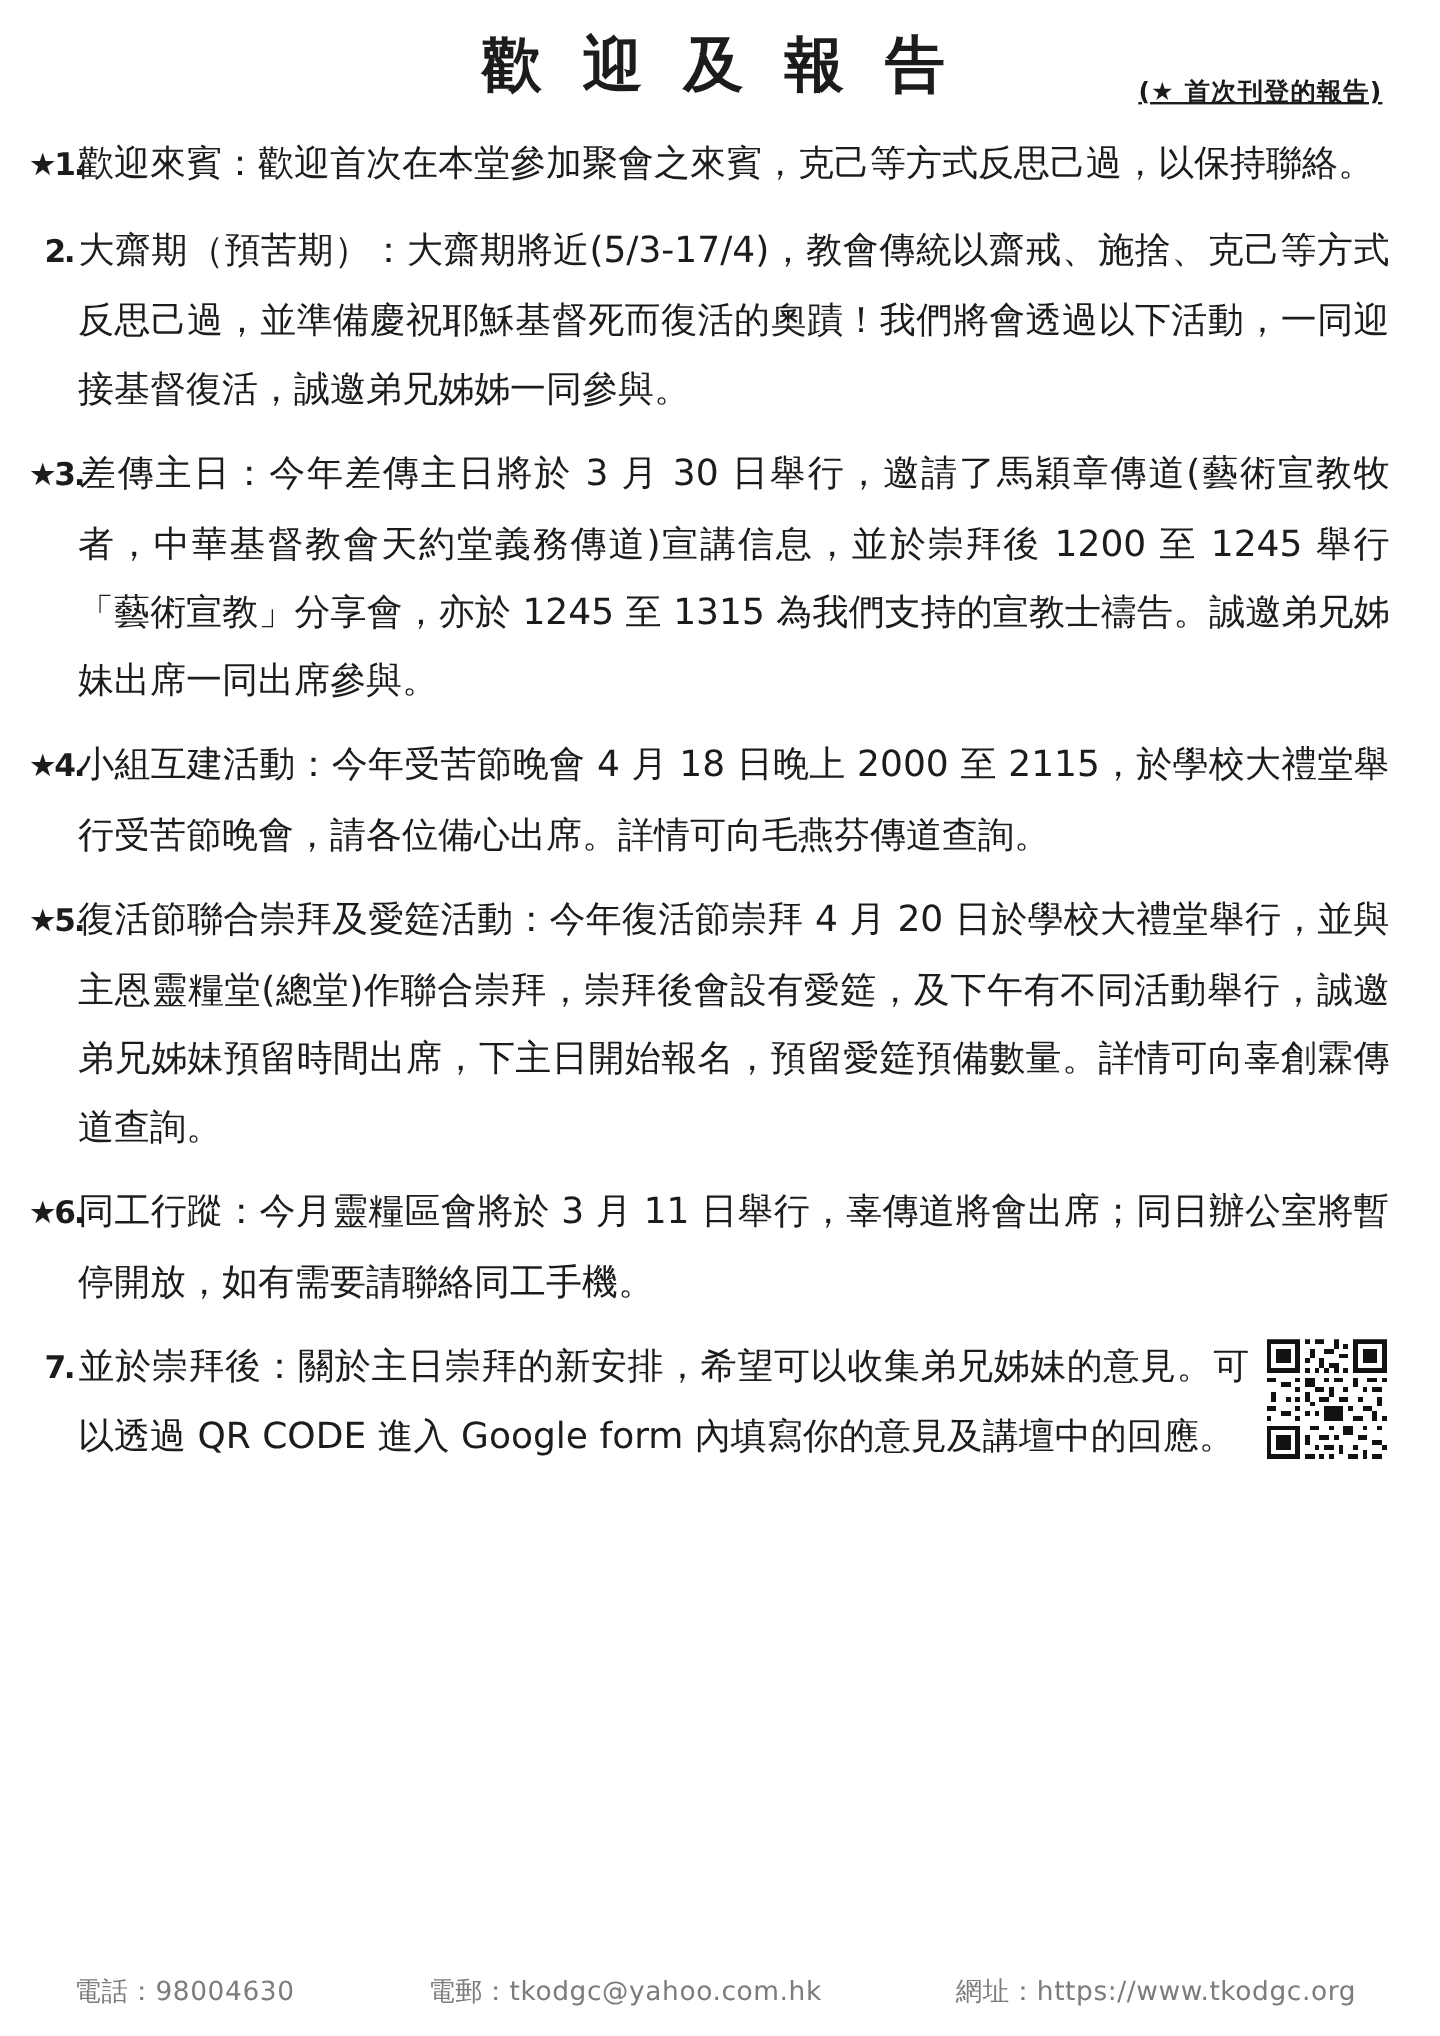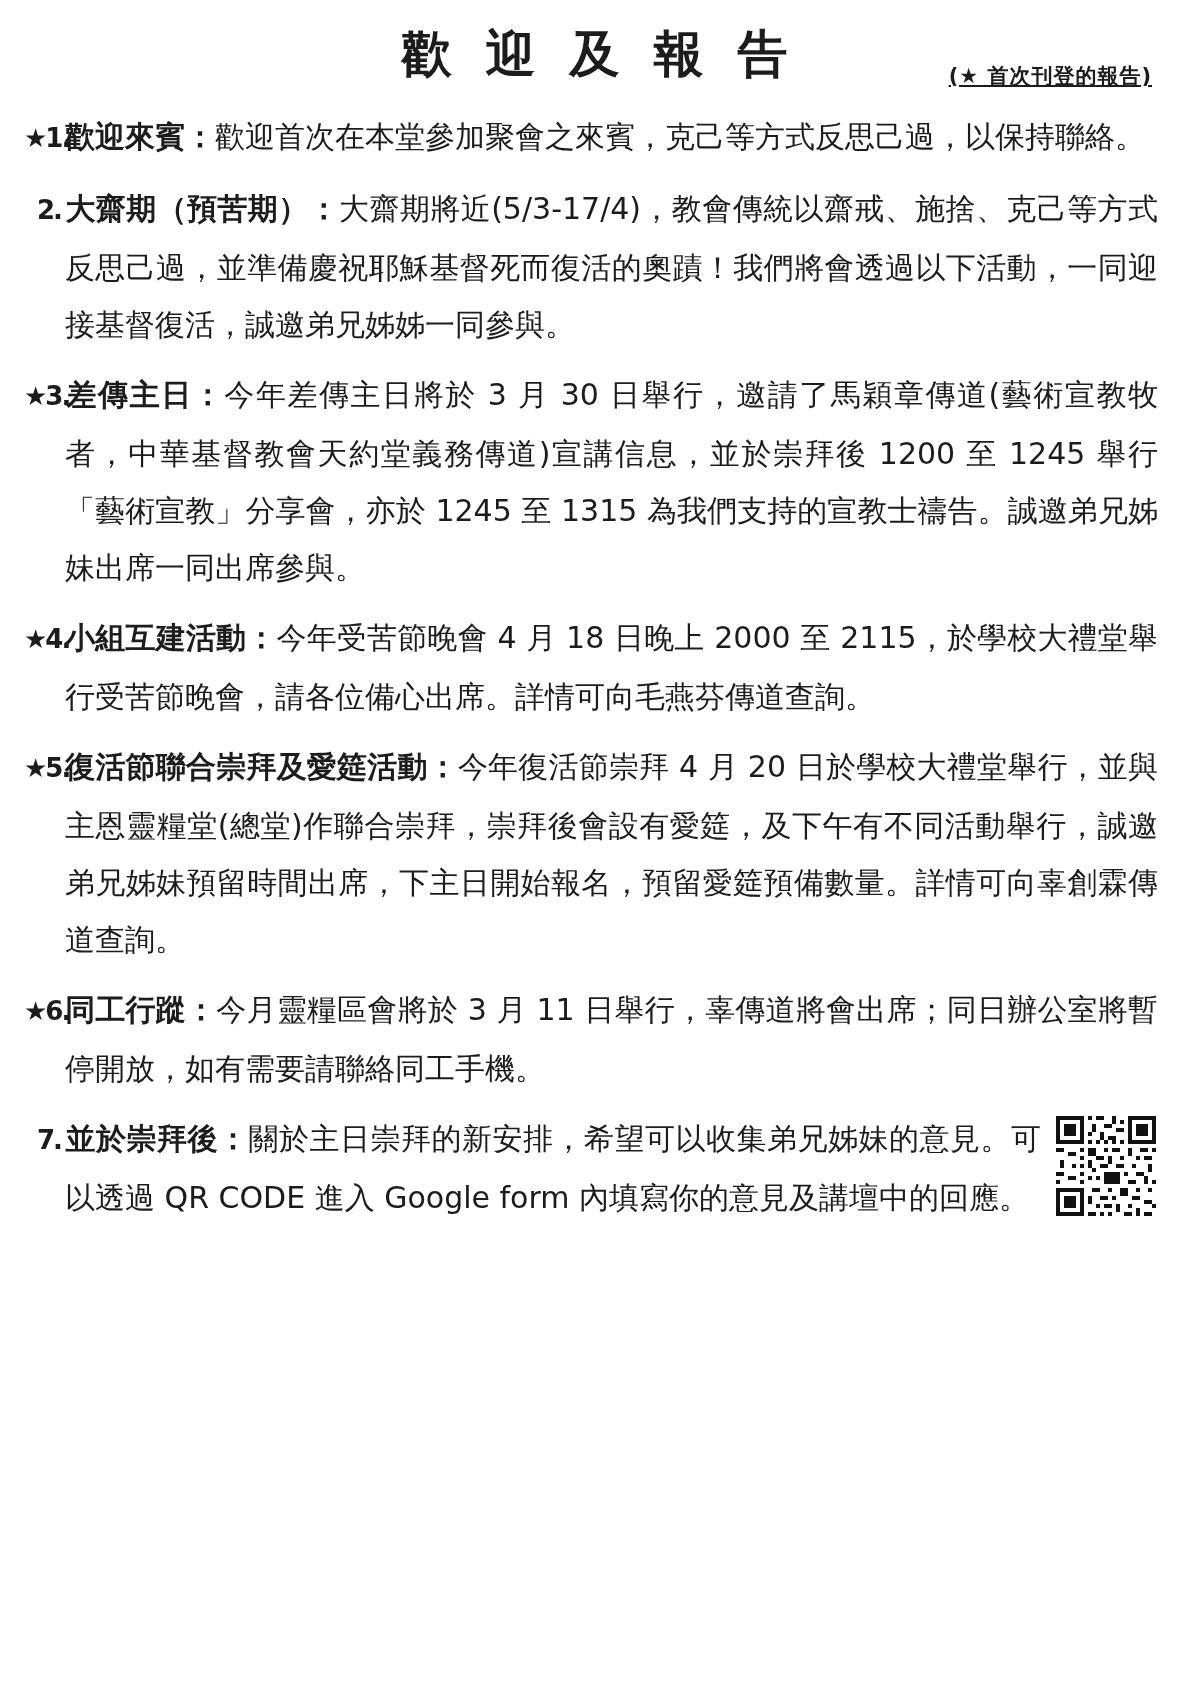--- a/index.html
+++ b/index.html
@@ -47,21 +47,21 @@
     text-align:right;
     white-space:nowrap;
     font-weight:bold;
     font-size:26px;
     letter-spacing:-2px;
     box-sizing:border-box;
     padding-right:4px;
     text-indent:0;
     vertical-align:baseline;
   }
-  .term{font-weight:bold;}
+  .term{font-weight:normal;}
   .bullets p{
     margin:0 0 0 55px;
     text-indent:-28px;
   }
   .bullet-char{font-size:24px;vertical-align:1px;padding-right:4px;}
   .qr{
     float:right;
     width:101px;height:100px;
     margin:6px 2px 4px 14px;
   }
@@ -202,14 +202,19 @@
               <rect x="20" y="23" width="1" height="2"></rect>
               <rect x="22" y="24" width="2" height="1"></rect>
           </g>
         </svg>
       </div>
       <p><span class="marker">7.</span><span class="term">並於崇拜後</span><span class="term">：</span><span>關於主日崇拜的新安排，希望可以收集弟兄姊妹的意見。可以透過 QR CODE  進入 Google form  內填寫你的意見及講壇中的回應。</span></p>
     </div>
 
   </main>
 
+  <footer class="doc-footer">
+    <span>電話：98004630</span>
+    <span>電郵：tkodgc@yahoo.com.hk</span>
+    <span>網址：https://www.tkodgc.org</span>
+  </footer>
 
 </div>
 
 </body></html>

